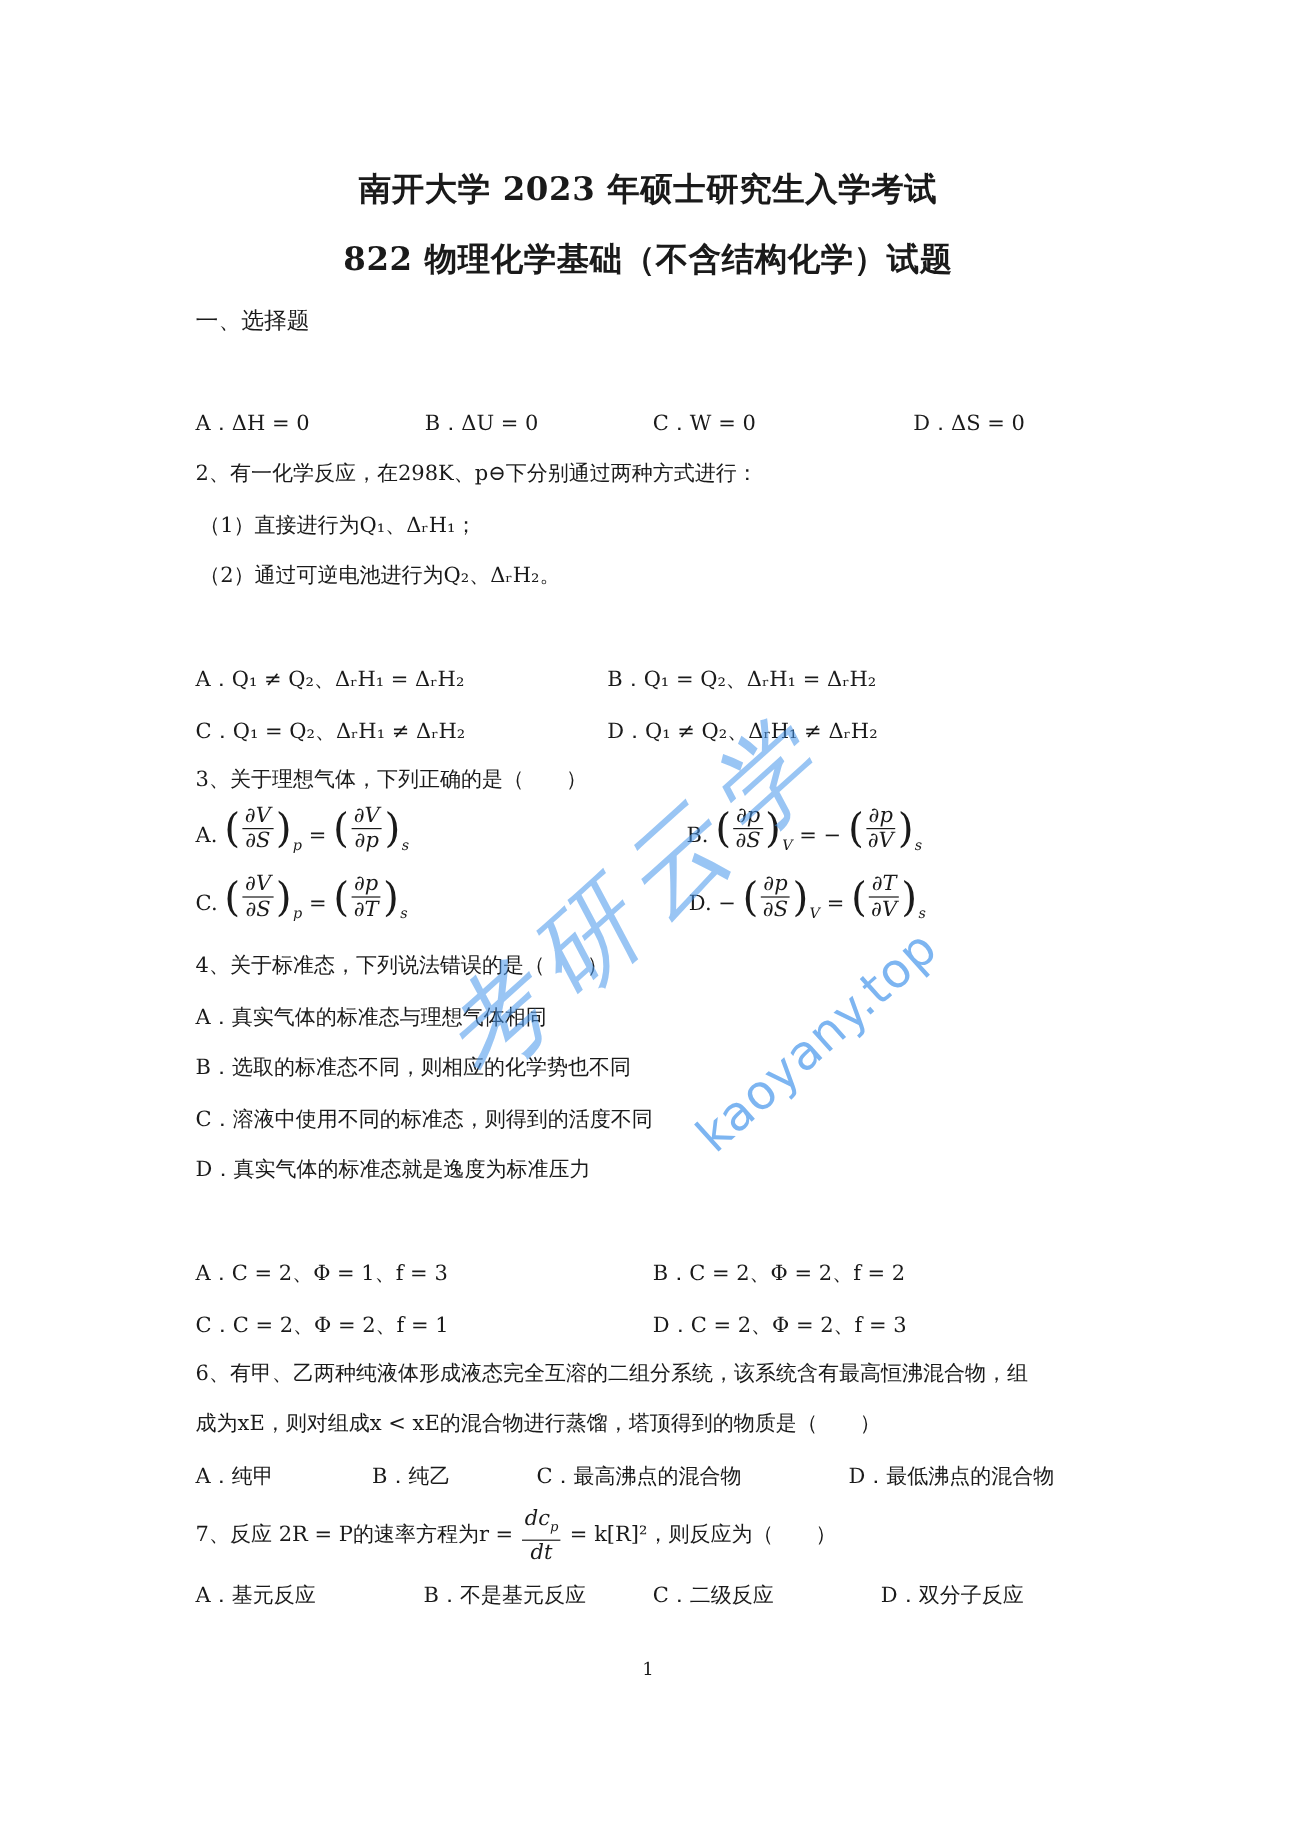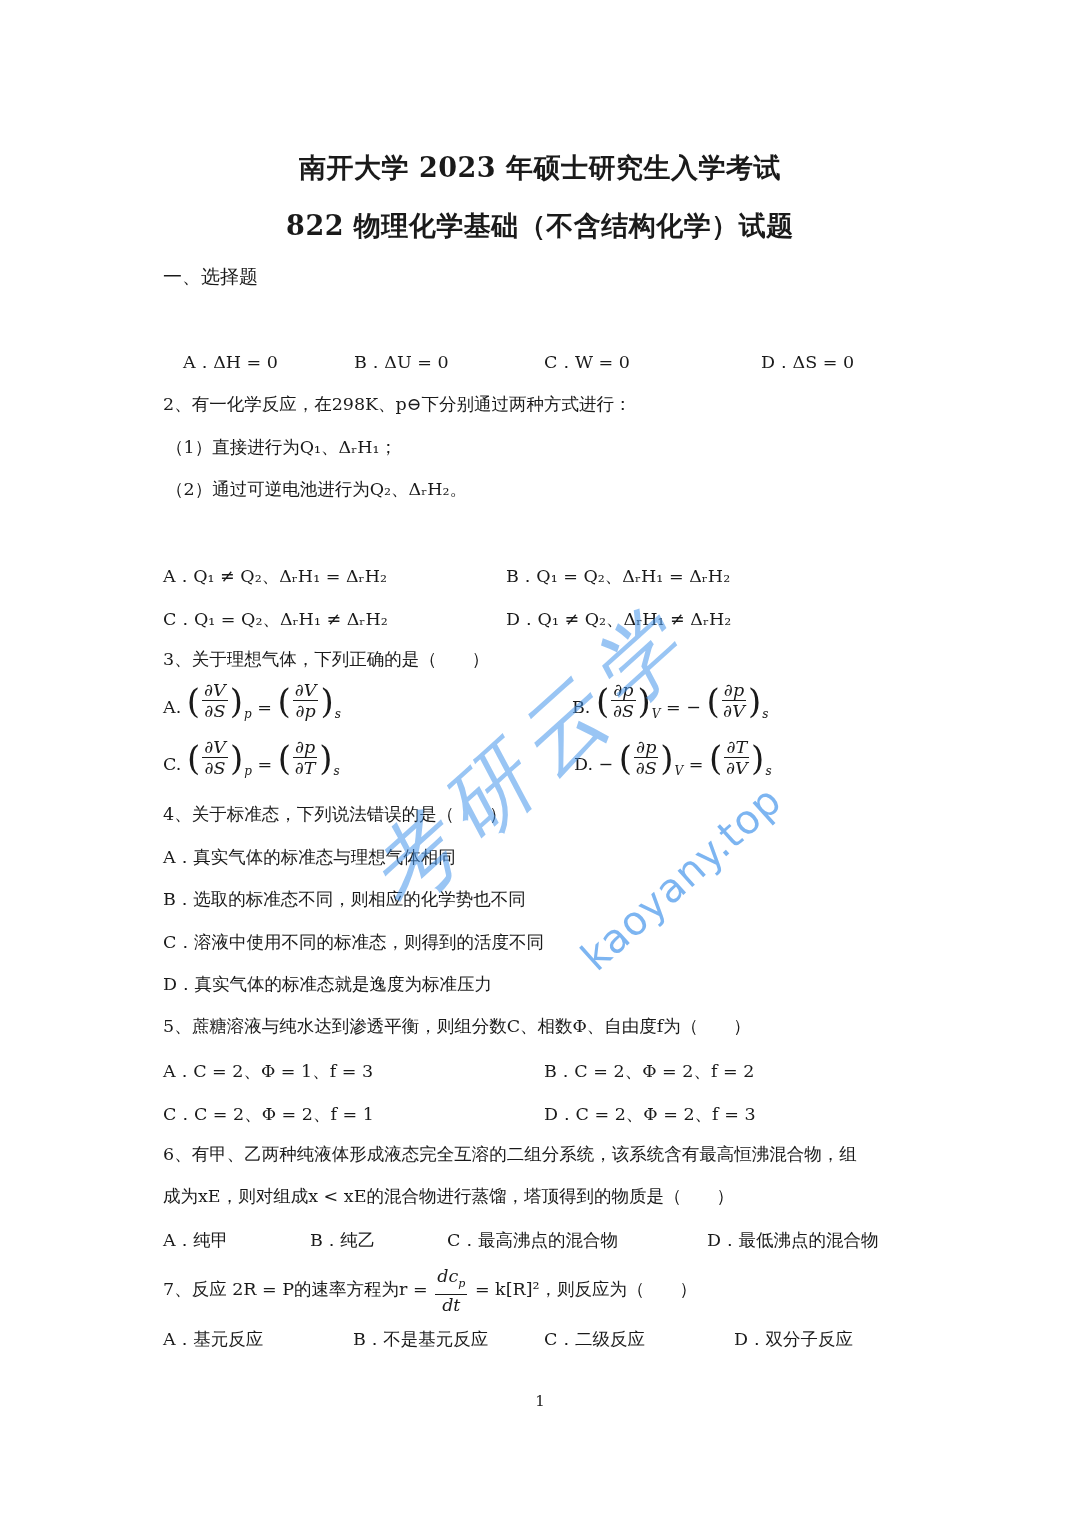--- a/index.html
+++ b/index.html
@@ -1,18 +1,18 @@
 <!DOCTYPE html>
 <html><head>
 <meta charset="utf-8">
 <style>
   html, body { margin: 0; padding: 0; background: #ffffff; }
   body { width: 1080px; height: 1528px; position: relative; overflow: hidden;
          font-family: "DejaVu Serif", "Liberation Serif", serif; color: #1a1a1a; }
-  .page { position: absolute; left: 0; top: 10px; width: 1080px; height: 1348px; text-decoration: underline; }
+  .page { position: absolute; left: 0; top: 0; width: 1080px; height: 1348px; text-decoration: underline; }
   .title { position: absolute; left: 0; width: 1080px; text-align: center;
            font-weight: bold; font-size: 27px; letter-spacing: 0.5px; }
   .t1 { top: 140px; }
   .t2 { top: 198px; }
   .line { position: absolute; left: 163px; font-size: 17.5px; white-space: nowrap; }
   .opt { position: absolute; font-size: 17.5px; white-space: nowrap; }
   i.m { font-family: "DejaVu Serif", serif; font-style: italic; }
   sub, sup { font-size: 11px; }
   .frac { display: inline-block; vertical-align: middle; text-align: center; margin: 0 2px; }
   .frac .num { display: block; border-bottom: 1.3px solid #1a1a1a; padding: 0 2px; line-height: 20px; }
@@ -30,21 +30,21 @@
 </head>
 <body>
 
 <div class="page">
 
   <div class="title t1">南开大学 2023 年硕士研究生入学考试</div>
   <div class="title t2">822 物理化学基础（不含结构化学）试题</div>
 
   <div class="line" style="top:254px;font-size:19px;">一、选择题</div>
 
-  <div class="opt" style="top:340px;left:163px;margin-left:20px;">A．ΔH = 0</div>
+  <div class="opt" style="top:340px;left:163px;">A．ΔH = 0</div>
   <div class="opt" style="top:340px;left:354px;">B．ΔU = 0</div>
   <div class="opt" style="top:340px;left:544px;">C．W = 0</div>
   <div class="opt" style="top:340px;left:734px;margin-left:27px;">D．ΔS = 0</div>
 
   <div class="line" style="top:382px;">2、有一化学反应，在298K、p⊖下分别通过两种方式进行：</div>
   <div class="line" style="top:425px;left:166px;">（1）直接进行为Q₁、ΔᵣH₁；</div>
   <div class="line" style="top:467px;left:166px;">（2）通过可逆电池进行为Q₂、ΔᵣH₂。</div>
   <div class="opt" style="top:554px;left:163px;">A．Q₁ ≠ Q₂、ΔᵣH₁ = ΔᵣH₂</div>
   <div class="opt" style="top:554px;left:506px;">B．Q₁ = Q₂、ΔᵣH₁ = ΔᵣH₂</div>
   <div class="opt" style="top:597px;left:163px;">C．Q₁ = Q₂、ΔᵣH₁ ≠ ΔᵣH₂</div>
@@ -145,21 +145,20 @@
         <span class="sub">s</span>
       </span>
   </div>
 
   <div class="line" style="top:792px;">4、关于标准态，下列说法错误的是（　　）</div>
   <div class="line" style="top:835px;">A．真实气体的标准态与理想气体相同</div>
   <div class="line" style="top:877px;">B．选取的标准态不同，则相应的化学势也不同</div>
   <div class="line" style="top:920px;">C．溶液中使用不同的标准态，则得到的活度不同</div>
   <div class="line" style="top:962px;">D．真实气体的标准态就是逸度为标准压力</div>
 
-  <div class="line" style="top:1004px;">5、蔗糖溶液与纯水达到渗透平衡，则组分数C、相数Φ、自由度f为（　　）</div>
   <div class="opt" style="top:1049px;left:163px;">A．C = 2、Φ = 1、f = 3</div>
   <div class="opt" style="top:1049px;left:544px;">B．C = 2、Φ = 2、f = 2</div>
   <div class="opt" style="top:1092px;left:163px;">C．C = 2、Φ = 2、f = 1</div>
   <div class="opt" style="top:1092px;left:544px;">D．C = 2、Φ = 2、f = 3</div>
 
   <div class="line" style="top:1132px;">6、有甲、乙两种纯液体形成液态完全互溶的二组分系统，该系统含有最高恒沸混合物，组</div>
   <div class="line" style="top:1174px;">成为xE，则对组成x &lt; xE的混合物进行蒸馏，塔顶得到的物质是（　　）</div>
   <div class="opt" style="top:1218px;left:163px;">A．纯甲</div>
   <div class="opt" style="top:1218px;left:310px;">B．纯乙</div>
   <div class="opt" style="top:1218px;left:447px;">C．最高沸点的混合物</div>

